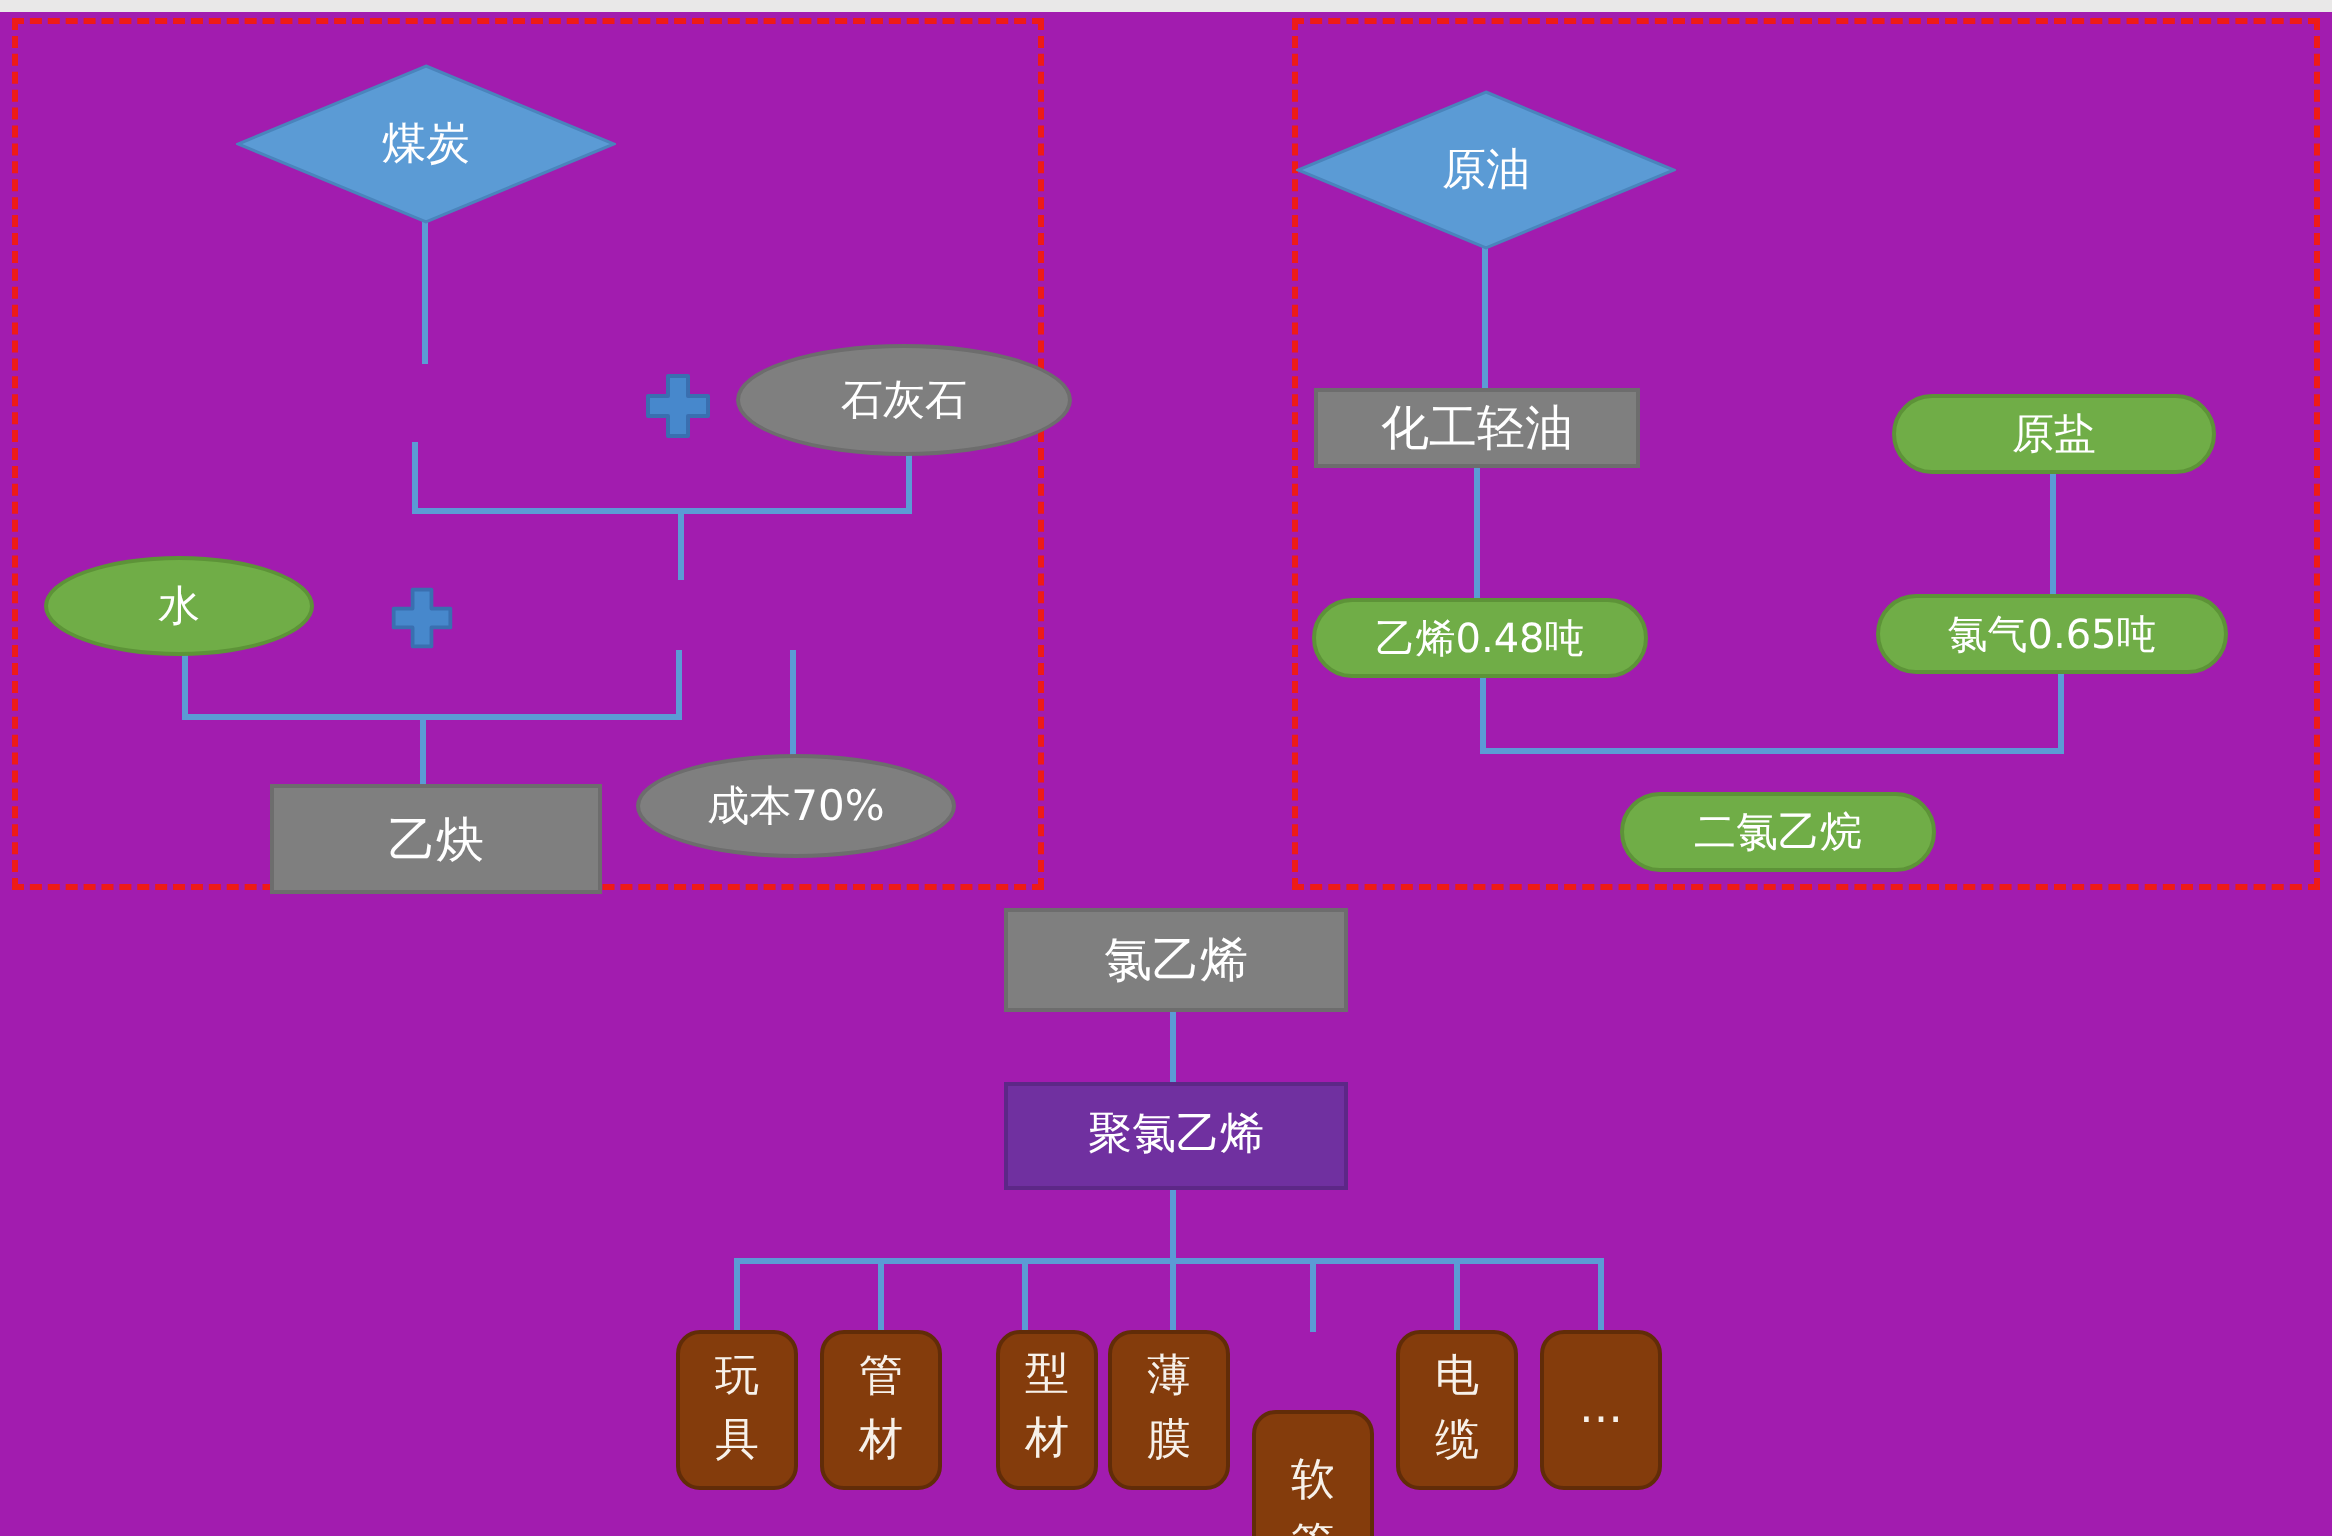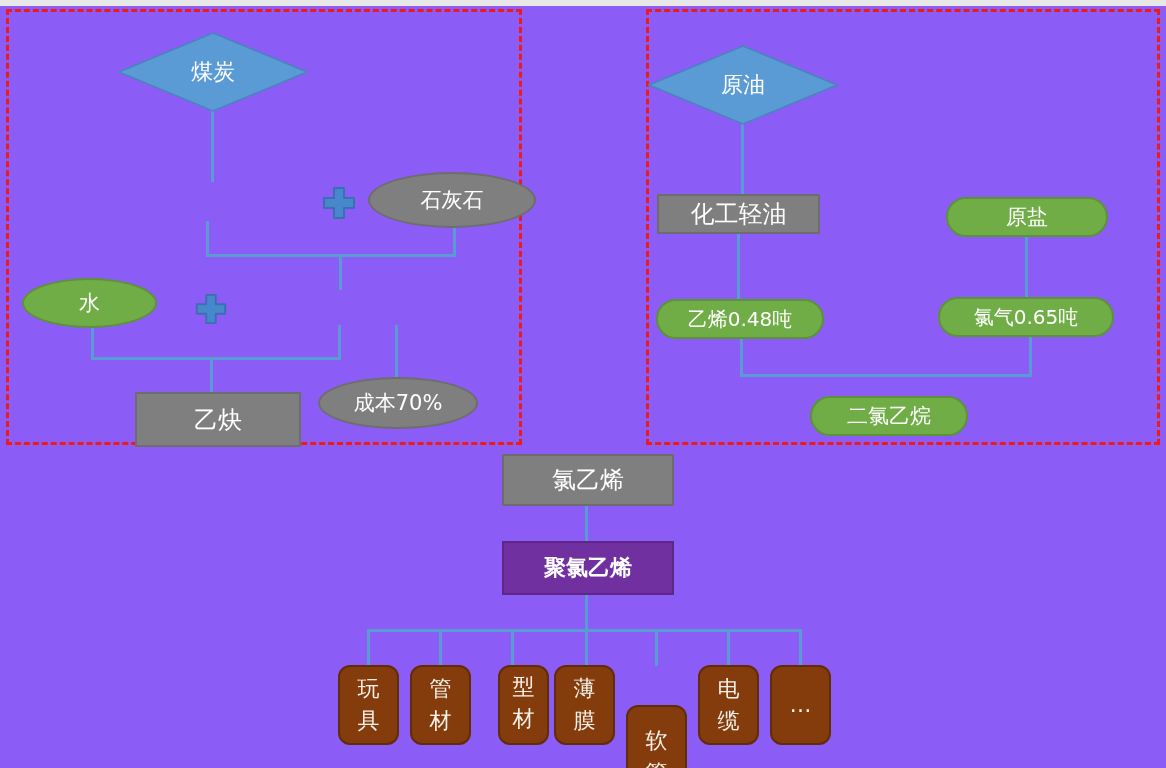--- a/index.html
+++ b/index.html
@@ -1,28 +1,28 @@
 <!DOCTYPE html>
 <html><head>
 <meta charset="utf-8">
 <style>
   html,body{margin:0;padding:0;background:#fff;}
   body{font-family:"DejaVu Sans","Liberation Sans",sans-serif;}
-  .stage{position:relative;width:1166px;height:768px;background:#8b5cf6;overflow:hidden;}
+  .stage{position:relative;width:1166px;height:768px;background:#a21caf;overflow:hidden;}
   .topstrip{position:absolute;left:0;top:0;width:1166px;height:6px;background:#e9e8e8;}
   .dashed-box{position:absolute;border:3px dashed #ee1b17;box-sizing:border-box;z-index:1;}
   .ln{position:absolute;background:#5b9bd5;z-index:2;}
   .node{position:absolute;display:flex;align-items:center;justify-content:center;
         color:#ffffff;font-size:21px;box-sizing:border-box;z-index:3;text-align:center;
         line-height:1.25;white-space:nowrap;}
   .pill-green{background:#70ad47;border:2px solid #5d9338;border-radius:20px;}
   .ellipse-green{background:#70ad47;border:2px solid #5d9338;border-radius:50%;}
   .ellipse-gray{background:#7f7f7f;border:2px solid #6d6d6d;border-radius:50%;}
   .rect-gray{background:#7f7f7f;border:2px solid #6d6d6d;font-size:24px;}
-  .rect-purple{background:#7030a0;border:2px solid #5d2787;font-size:22px;font-weight:bold;}
+  .rect-purple{background:#7030a0;border:2px solid #5d2787;font-size:22px;}
   .diamond{position:absolute;z-index:3;}
   .diamond .lbl{position:absolute;left:0;top:0;width:100%;height:100%;display:flex;
         align-items:center;justify-content:center;color:#fff;font-size:22px;}
   .plus{position:absolute;z-index:3;}
   .product{position:absolute;background:#843c0c;border:2px solid #612c08;border-radius:12px;
         color:#f7f1ea;font-size:22px;display:flex;align-items:center;justify-content:center;
         text-align:center;box-sizing:border-box;z-index:3;line-height:1.45;
         word-break:break-all;white-space:normal;padding:0 15px;}
 </style>
 </head>

